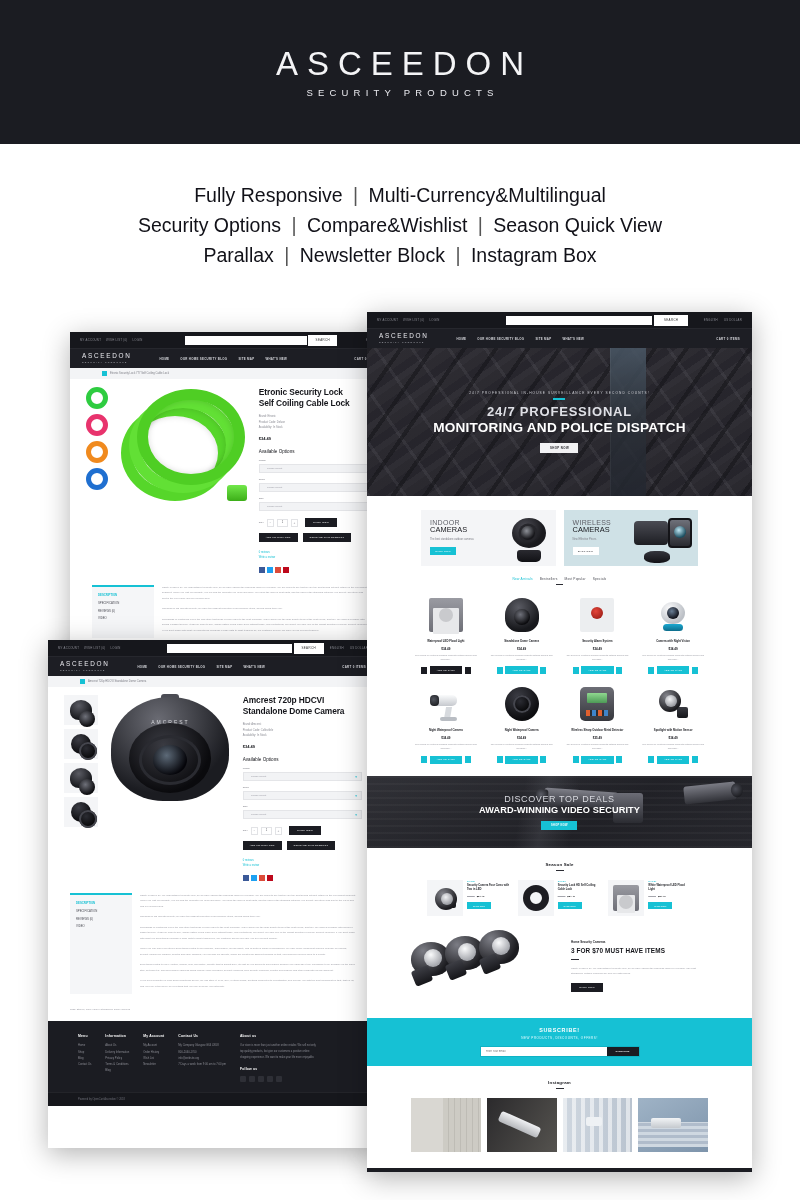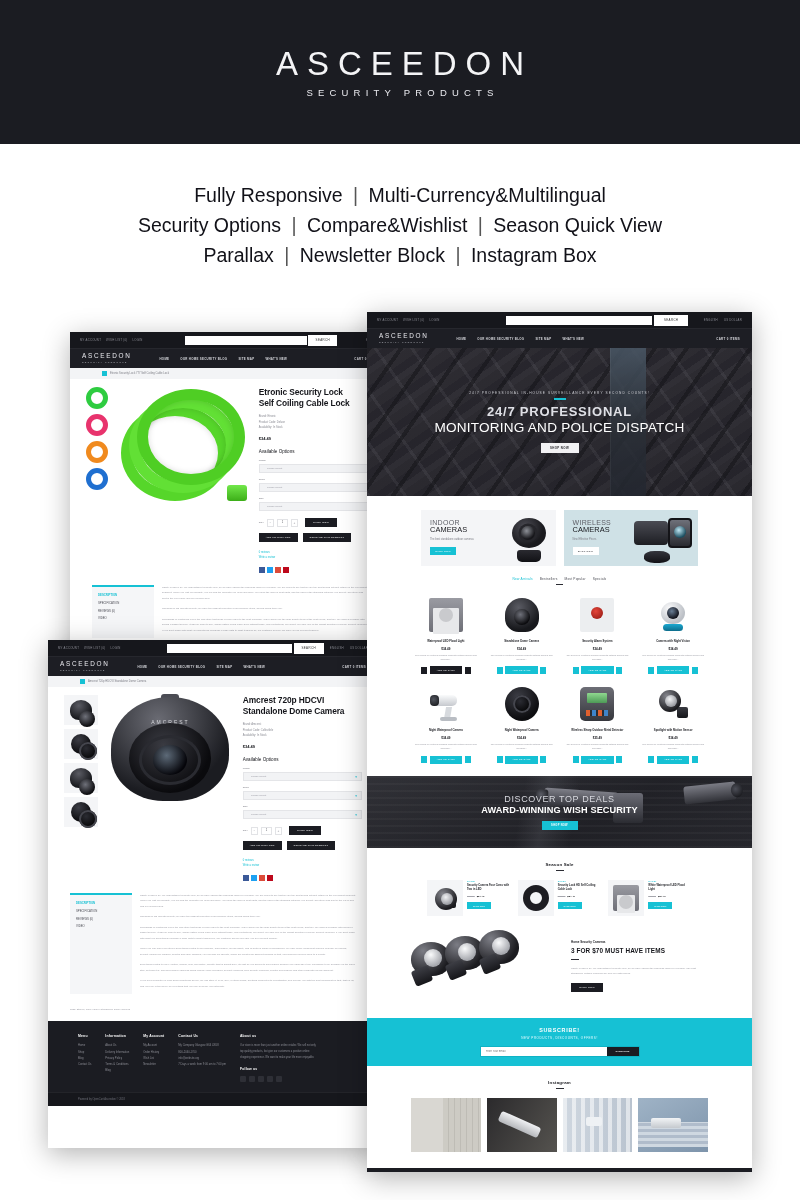--- a/index.html
+++ b/index.html
@@ -117,21 +117,21 @@
   }
   .m-hero-pillar{
     position:absolute; left:63%; top:0; width:36px; height:100%;
     background:linear-gradient(180deg,#4a5866,#2b3038 55%,#232730);
     opacity:.85; border-left:1px solid rgba(255,255,255,.06);
   }
   .m-hero-inner{ position:relative; text-align:center; z-index:2; }
   .m-hero-pre { color:#cfd0d6; font-size:3.2px; letter-spacing:1.1px; text-transform:uppercase; }
   .m-hero-rule{ width:12px; height:1.4px; background:#16c1d4; margin:3px auto 4px; }
   .m-hero-h1 { color:#dfe0e6; font-size:13px; font-weight:700; letter-spacing:.8px; }
-  .m-hero-h2 { color:#ffffff; font-size:13.6px; font-weight:400; letter-spacing:.2px; margin-top:1px;}
+  .m-hero-h2 { color:#ffffff; font-size:13.6px; font-weight:700; letter-spacing:.2px; margin-top:1px;}
   .m-hero-btn {
     margin:8px auto 0; width:38px; height:10px; background:#f2f2f4; color:#1f1f24;
     font-size:2.9px; letter-spacing:.4px; display:flex; align-items:center; justify-content:center;
     text-transform:uppercase; font-weight:700;
   }
 
   
   .m-banners { display:flex; gap:8px; padding:14px 54px 0; }
   .m-bcard { flex:1; height:56px; position:relative; padding:9px 0 0 9px; overflow:hidden; }
   .m-bcard.light { background:#f4f5f7; }
@@ -759,21 +759,21 @@
         </div>
     </div>
   </div>
 
   <div class="m-parallax">
     <div class="m-cam-long"></div>
     <div class="m-cam-box"></div>
     <div class="m-cam-right"></div>
     <div class="m-px-inner">
       <div class="m-px-h1">DISCOVER TOP DEALS</div>
-      <div class="m-px-h2">AWARD-WINNING WISH SECURITY</div>
+      <div class="m-px-h2">AWARD-WINNING VIDEO SECURITY</div>
       <div class="m-px-btn">SHOP NOW</div>
     </div>
   </div>
 
   <div class="m-section-h">
     <div class="t">Season Sale</div>
     <div class="r"></div>
   </div>
   <div class="m-sale">
     <div class="m-sale-item">

